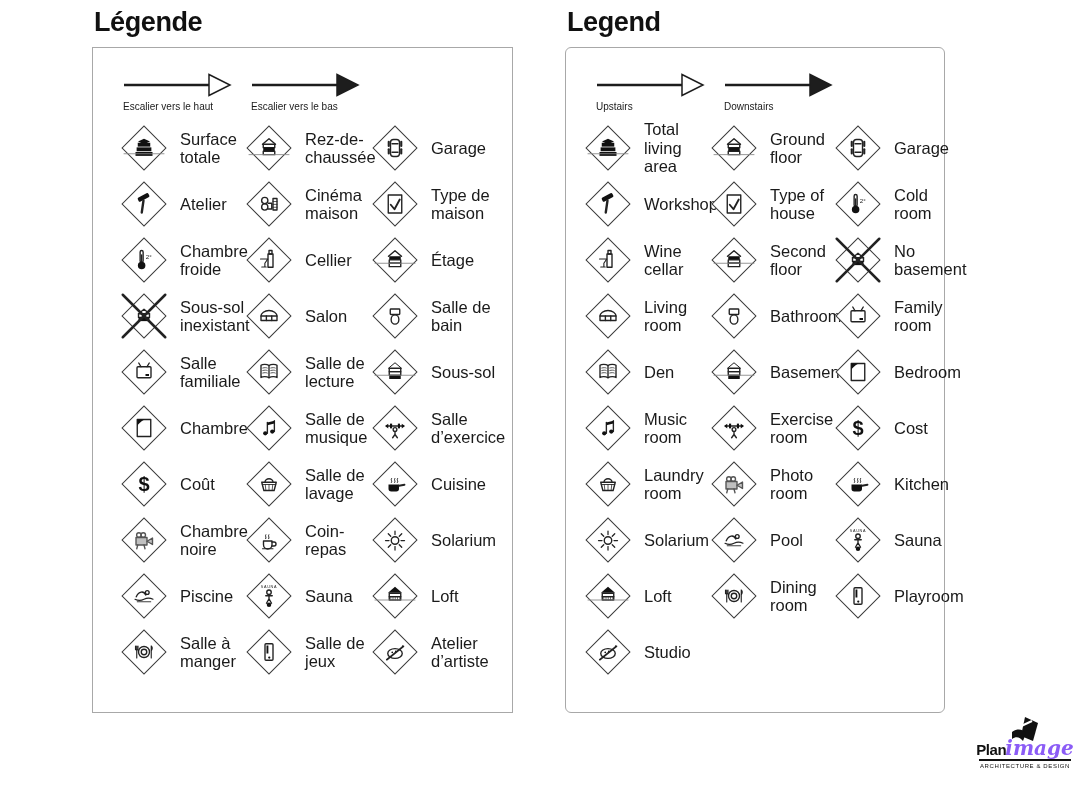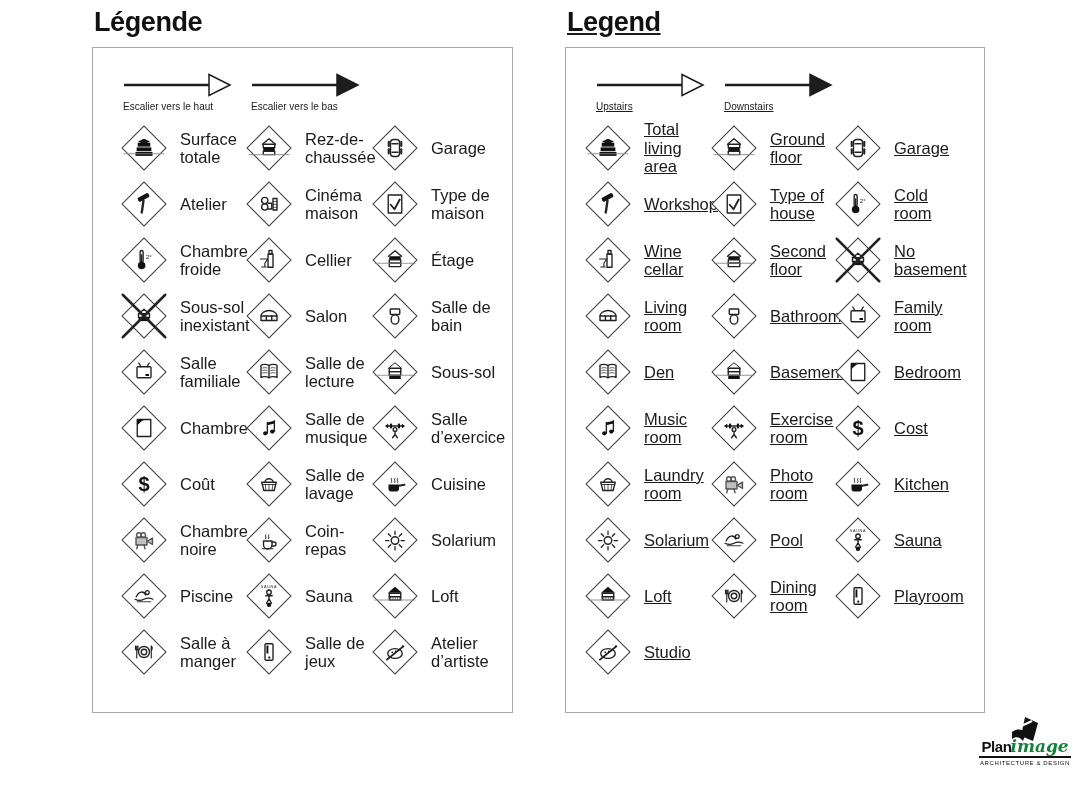--- a/index.html
+++ b/index.html
@@ -4,29 +4,29 @@
 <style>
   * { box-sizing: border-box; }
   html,body { margin:0; padding:0; }
   body {
     width:1080px; height:785px; position:relative; overflow:hidden;
     background:#ffffff; color:#1a1a1a;
     font-family:"Liberation Sans", sans-serif;
   }
   .panel { position:absolute; }
   .legend-fr { left:92px; top:7px; width:422px; }
-  .legend-en { left:565px; top:7px; width:420px;text-decoration:underline; }
+  .legend-en { left:565px; top:7px; width:420px; }
   .panel-title {
     margin:0 0 9px 2px; font-size:27px; font-weight:700;
     letter-spacing:-0.4px; color:#111; height:31px; line-height:31px;
   }
   .panel-box {
     width:421px; height:666px; border:1px solid #a8a8a8; background:#fff;
   }
-  .legend-en .panel-box { width:420px; }
+  .legend-en .panel-box { width:380px;border-radius:6px; }
 
   .arrows { display:flex; gap:18px; padding:24px 0 0 30px; }
   .arrow-group { display:flex; flex-direction:column; }
   .arrow-label { font-size:10px; margin-top:3px; color:#1a1a1a; white-space:nowrap; }
   .head.hollow { fill:#ffffff; }
   .head.solid  { fill:#1d1d1d; }
 
   .grid {
     display:grid; grid-template-columns:125px 126px auto;
     grid-auto-rows:56px; padding-left:27px; margin-top:8px;
@@ -40,21 +40,21 @@
   }
   .glyph { position:absolute; left:9px; top:9px; width:30px; height:30px; overflow:visible; }
   .item-label { margin-left:12px; font-size:16.5px; line-height:1.12; }
   .legend-fr .item-label { max-width:82px; }
   .legend-en .item-label { max-width:70px; }
 
   .logo { position:absolute; left:972px; top:716px; width:106px; text-align:center; }
   .logo-graphic svg { display:block; margin:0 auto; }
   .logo-brand { line-height:1; margin-top:-4px; white-space:nowrap; }
   .logo-brand .bold { font-weight:bold; font-size:15px; letter-spacing:-0.4px; color:#111; }
-  .logo-brand .script { font-family:"DejaVu Serif", serif; font-style:italic; font-weight:bold; font-size:17px; color:#15803d; margin-left:-1px; }
+  .logo-brand .script { font-family:"DejaVu Serif", serif; font-style:italic; font-weight:bold; font-size:20px; color:#8b5cf6; margin-left:-1px; }
   .logo-rule { height:1.5px; background:#111; width:92px; margin:1px auto 2px auto; }
   .logo-tagline { font-size:6px; letter-spacing:0.6px; color:#111; }
 </style>
 </head>
 <body>
 
 <div id="panels-root">
     <section class="panel legend-fr">
     <h2 class="panel-title">Légende</h2>
     <div class="panel-box">

